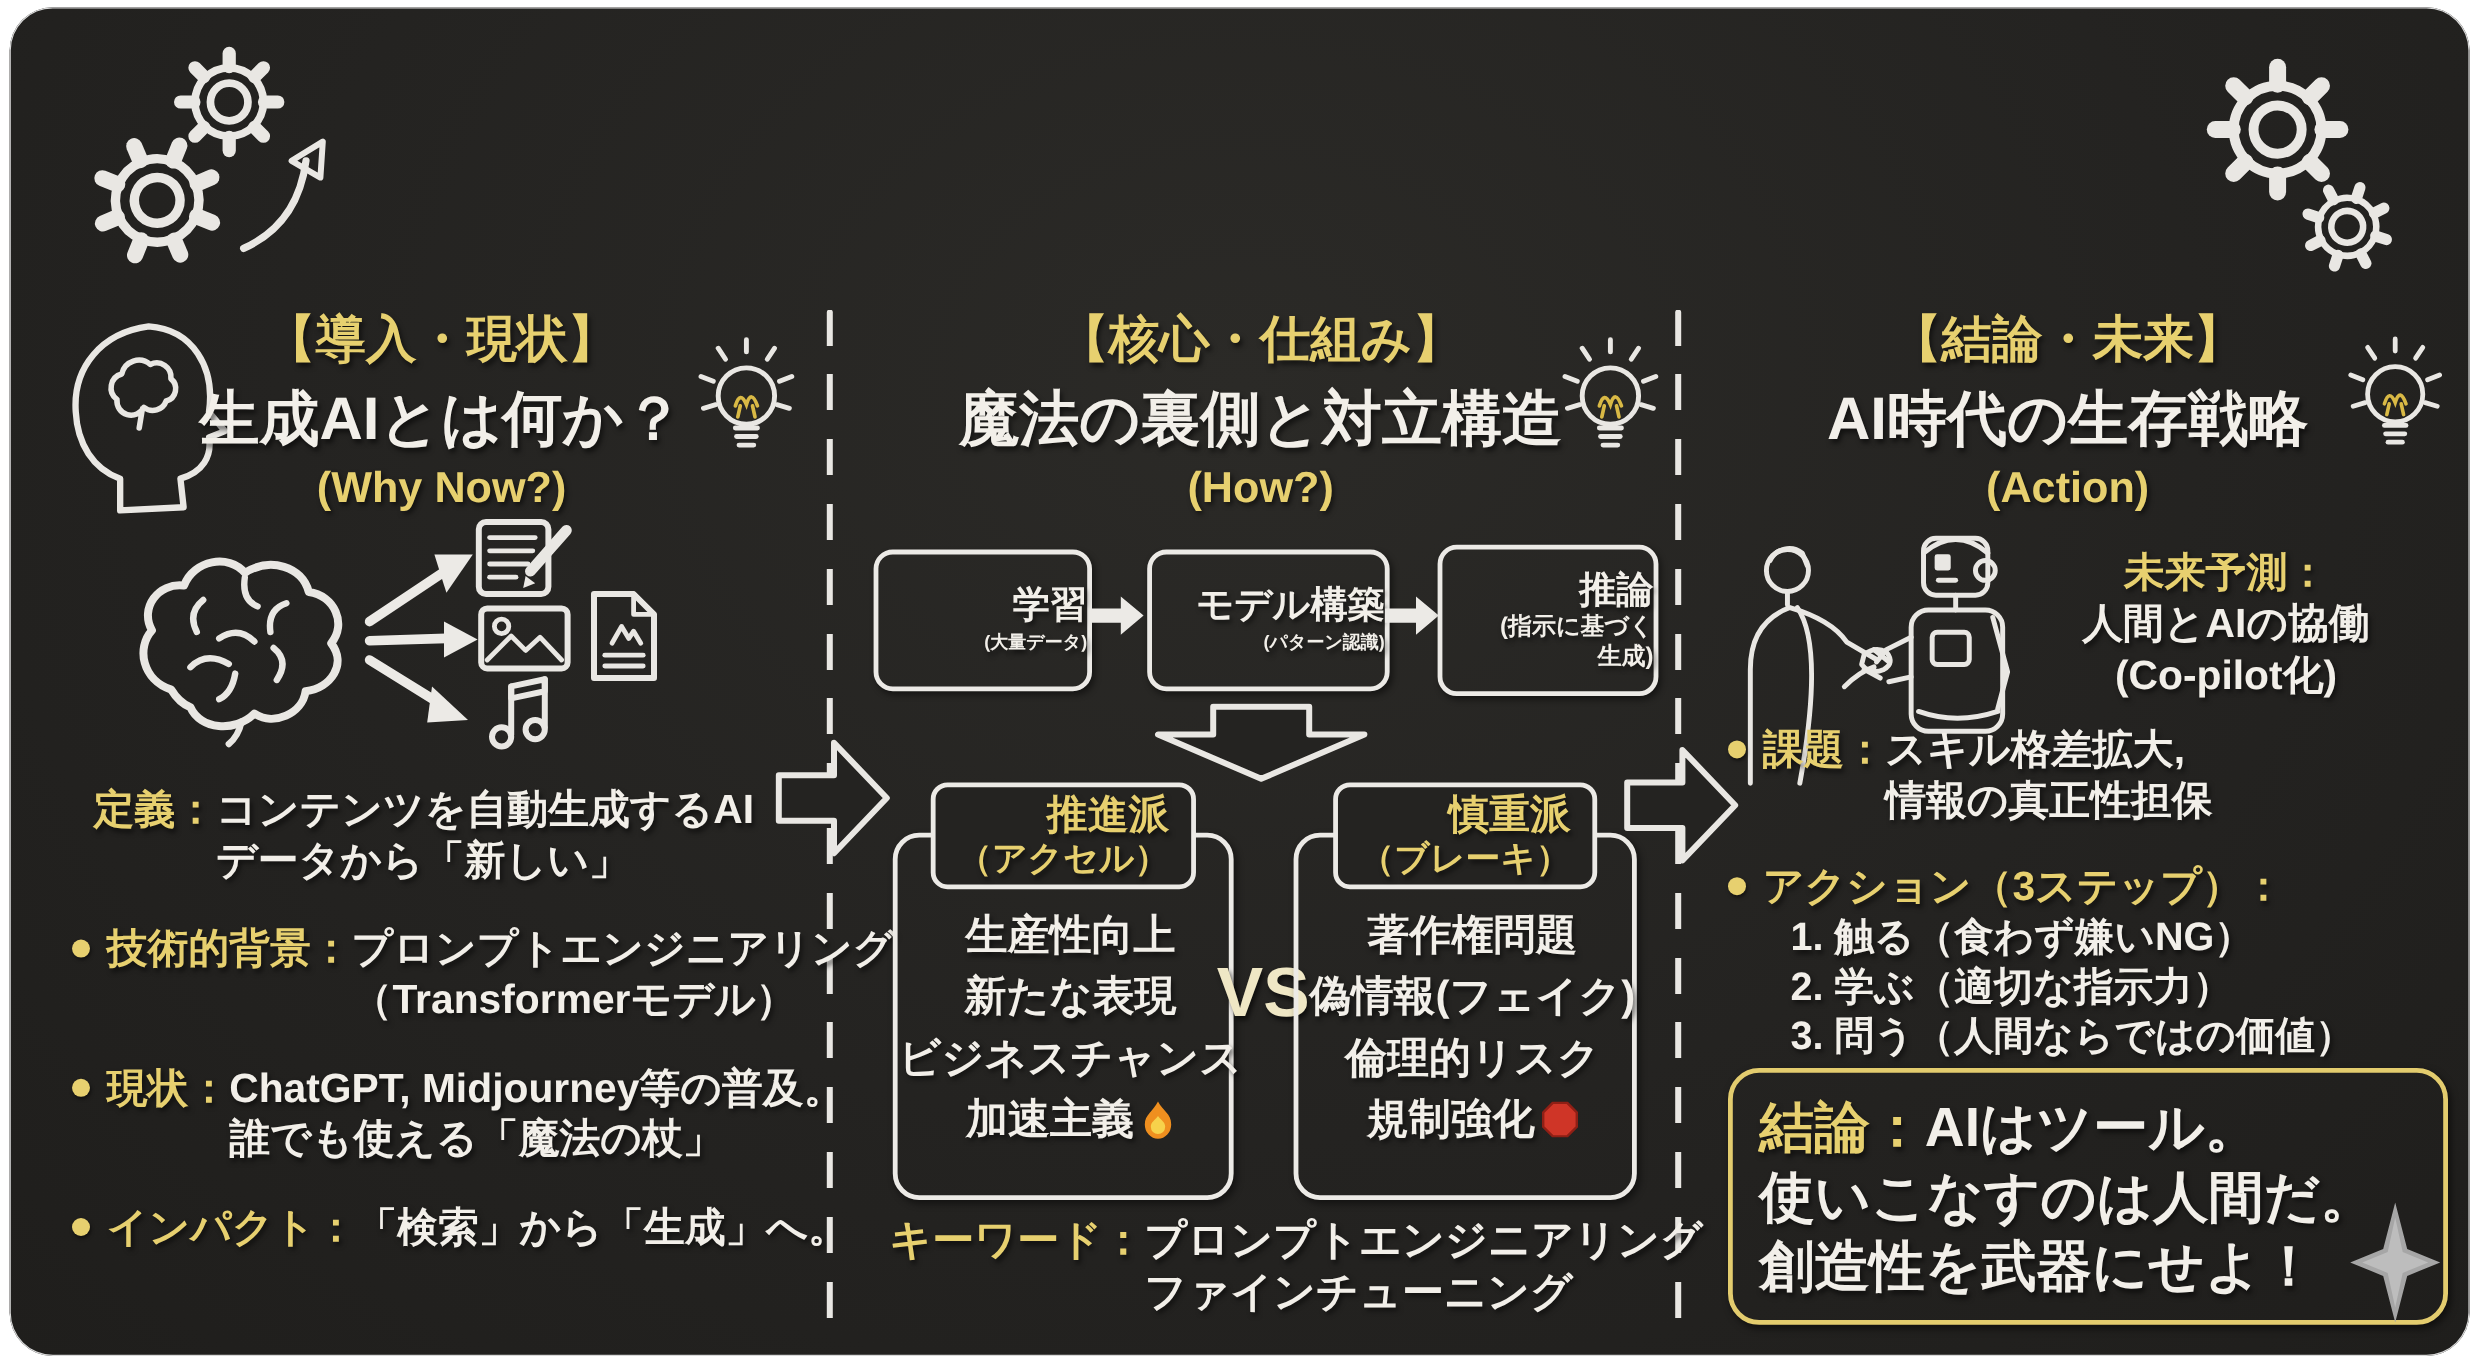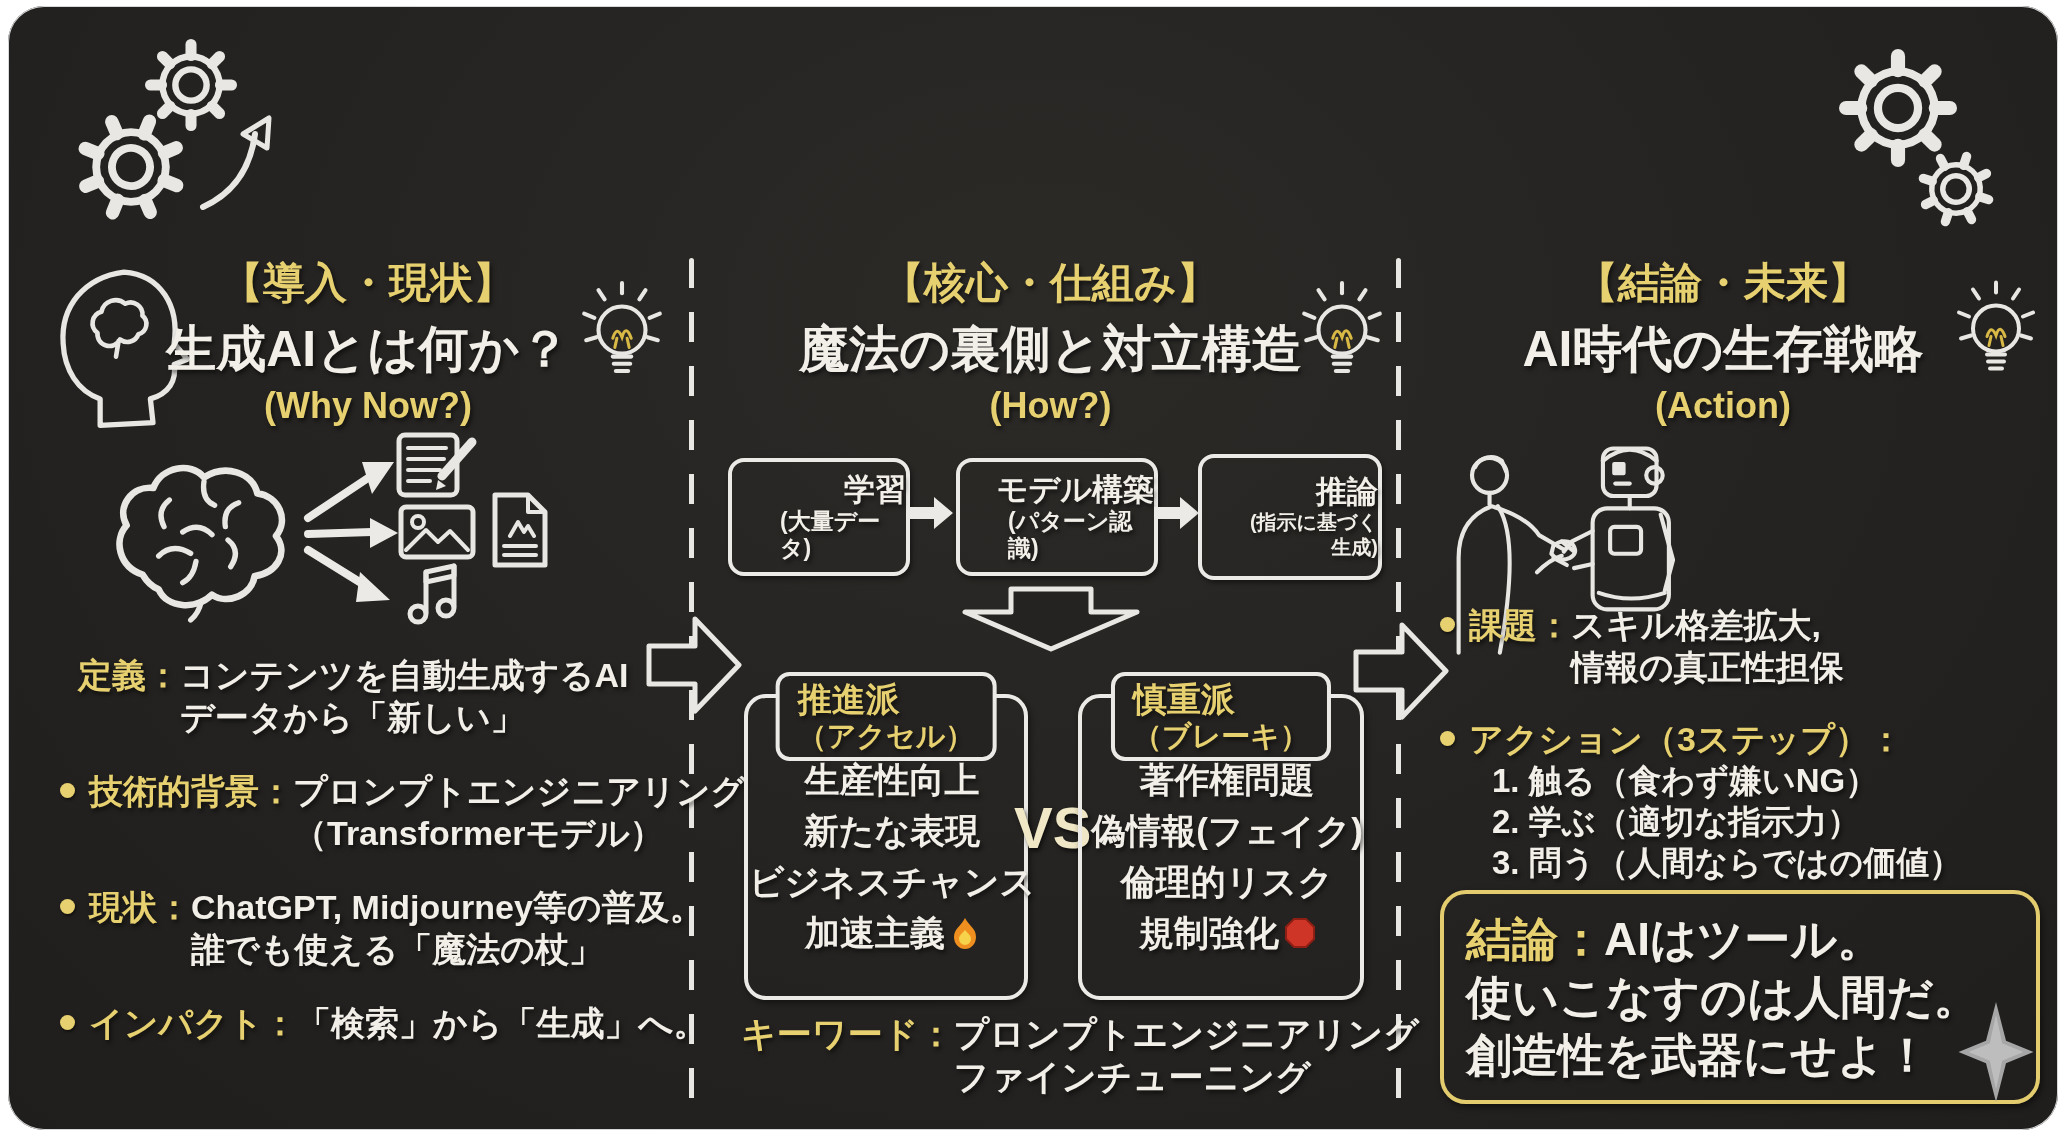--- a/index.html
+++ b/index.html
@@ -36,29 +36,29 @@
   .kv .dot{flex:0 0 auto;width:15px;height:15px;border-radius:50%;background:#e7d06f;
            margin:13px 14px 0 0;box-shadow:1px 2px 3px rgba(0,0,0,.5);}
   .kv .lbl{flex:0 0 auto;white-space:nowrap;}
   .kv .lines{display:flex;flex-direction:column;}
 
   
   .flowbox{position:absolute;border:4px solid #eceae6;border-radius:16px;
            display:flex;flex-direction:column;align-items:flex-end;justify-content:center;
            box-shadow:2px 3px 5px rgba(0,0,0,.45);}
   .flowbox .ft{font-size:31px;line-height:36px;}
-  .flowbox .fs{font-size:23px;line-height:27px;margin-left:48px;}
+  .flowbox .fs{font-size:15px;line-height:27px;margin-left:48px;}
   .flowbox .fs2{font-size:20px;line-height:25px;}
 
   
   .vsbox{position:absolute;border:4px solid #eceae6;border-radius:22px;
          box-shadow:2px 3px 6px rgba(0,0,0,.45);}
   .vstab{position:absolute;left:50%;transform:translateX(-50%);top:-46px;
          background:#242321;border:4px solid #eceae6;border-radius:14px;
-         padding:6px 18px;text-align:left;white-space:nowrap;line-height:1;margin-top:20px;}
+         padding:6px 18px;text-align:right;white-space:nowrap;line-height:1;}
   .vstab .tt{font-size:34px;margin-bottom:6px;}
   .vstab .ts{font-size:29px;}
   .vsitems{position:absolute;left:0;right:0;top:62px;display:flex;flex-direction:column;
            align-items:center;gap:11px;font-size:35px;line-height:40px;text-align:center;padding-left:12px;}
   .vsitem{display:flex;align-items:center;gap:6px;white-space:nowrap;}
   .vs-label{position:absolute;font-size:58px;color:#efe7c5;text-shadow:2px 3px 4px rgba(0,0,0,.6);}
 
   
   .conclusion{position:absolute;border:4px solid #e3cc6e;border-radius:26px;
               padding:16px 22px;font-size:46px;line-height:58px;
@@ -339,20 +339,25 @@
       <rect x="167" y="88" width="30" height="26" rx="4"></rect>
       <path d="M150,92 L130,102 L122,112"></path>
       <path d="M150,124 L132,128"></path>
       <path d="M216,76 L228,120 L220,150"></path>
       <path d="M156,152 Q187,163 220,152"></path>
       <path d="M112,106 q9,-7 18,-2 q7,9 -2,14 q-11,5 -18,-4 z"></path>
       <path d="M112,118 l13,7 M120,102 l11,9"></path>
     </g>
   </svg>
 
+  <div class="abs ctr chalk" style="left:1722px;top:450px;width:250px;font-size:34px;line-height:43px">
+    <div style="color:#e7d06f">未来予測：</div>
+    <div>人間とAIの協働</div>
+    <div>(Co-pilot化)</div>
+  </div>
 
   <div class="abs kv chalk" style="left:1432px;top:598px">
     <span class="dot"></span>
     <span class="lbl" style="color:#e7d06f">課題：</span>
     <span class="lines">
       <span>スキル格差拡大,</span>
       <span>情報の真正性担保</span>
     </span>
   </div>
 

